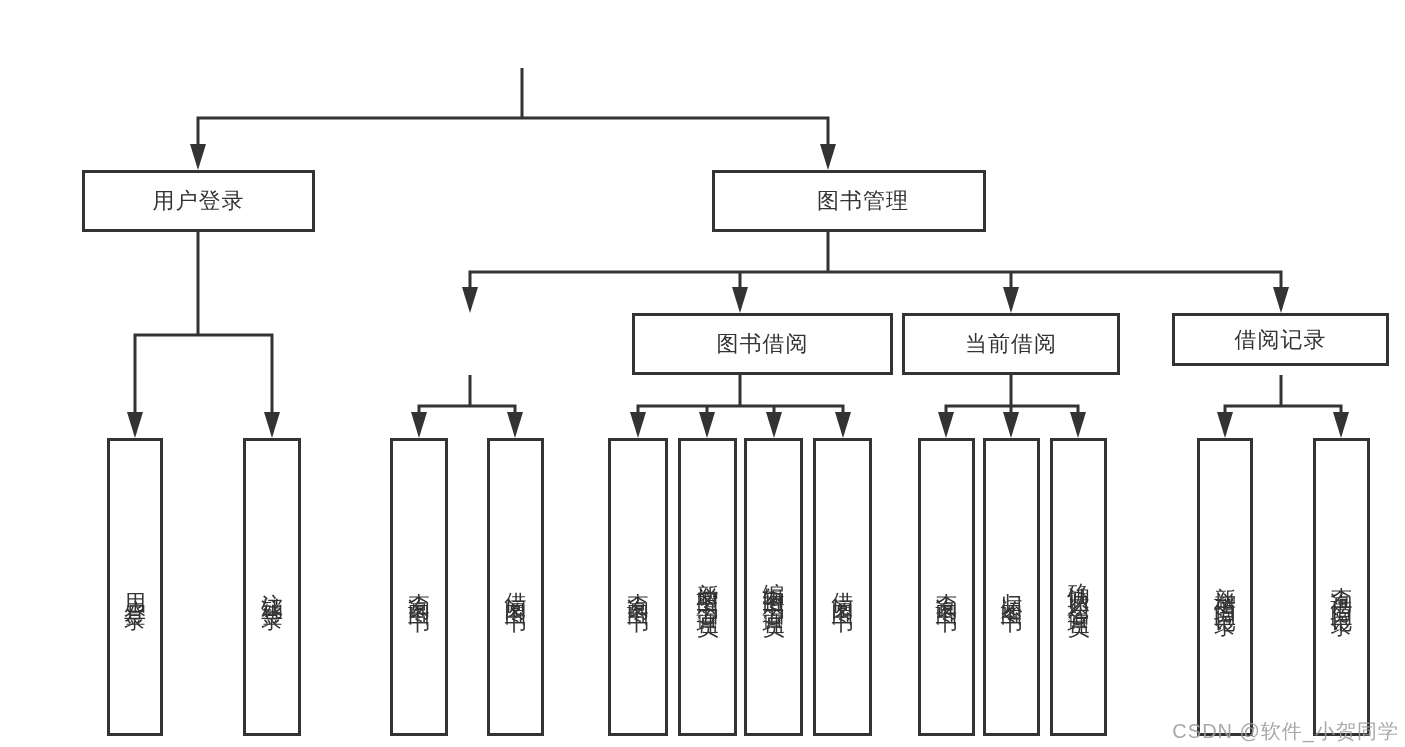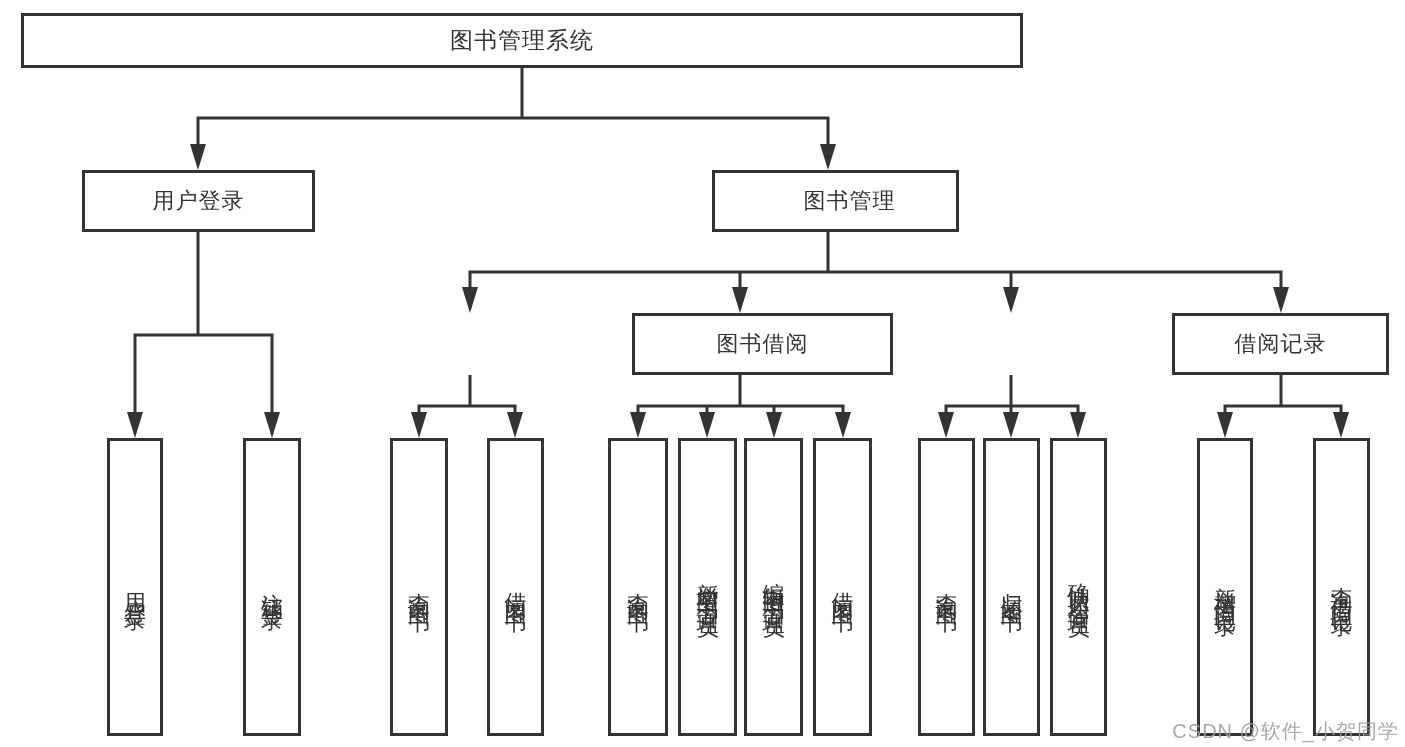--- a/index.html
+++ b/index.html
@@ -105,35 +105,35 @@
 
       <polygon points="938,412 954,412 946,438"></polygon>
       <polygon points="1003,412 1019,412 1011,438"></polygon>
       <polygon points="1070,412 1086,412 1078,438"></polygon>
 
       <polygon points="1217,412 1233,412 1225,438"></polygon>
       <polygon points="1333,412 1349,412 1341,438"></polygon>
     </g>
   </svg>
 
-  <div class="node root" style="left:21px;top:13px;width:1002px;height:55px;">
-    <span class="hlabel">图书管理系统</span>
-  </div>
 
   <div class="node" style="left:82px;top:170px;width:233px;height:62px;">
     <span class="hlabel">用户登录</span>
   </div>
-  <div class="node" style="left:712px;top:170px;width:247px;height:62px;padding-left:28px;">
+  <div class="node" style="left:712px;top:170px;width:274px;height:62px;padding-left:28px;">
     <span class="hlabel">图书管理</span>
   </div>
 
   <div class="node" style="left:632px;top:313px;width:261px;height:62px;">
     <span class="hlabel">图书借阅</span>
   </div>
-  <div class="node" style="left:1172px;top:313px;width:217px;height:62px;">
+  <div class="node" style="left:902px;top:313px;width:218px;height:62px;">
+    <span class="hlabel">当前借阅</span>
+  </div>
+  <div class="node" style="left:1172px;top:313px;width:217px;height:53px;">
     <span class="hlabel">借阅记录</span>
   </div>
 
   <div class="node leaf" style="left:107px;top:438px;width:56px;height:298px;">
     <span class="vlabel">用户登录</span>
   </div>
   <div class="node leaf" style="left:243px;top:438px;width:58px;height:298px;">
     <span class="vlabel">注销登录</span>
   </div>
 

